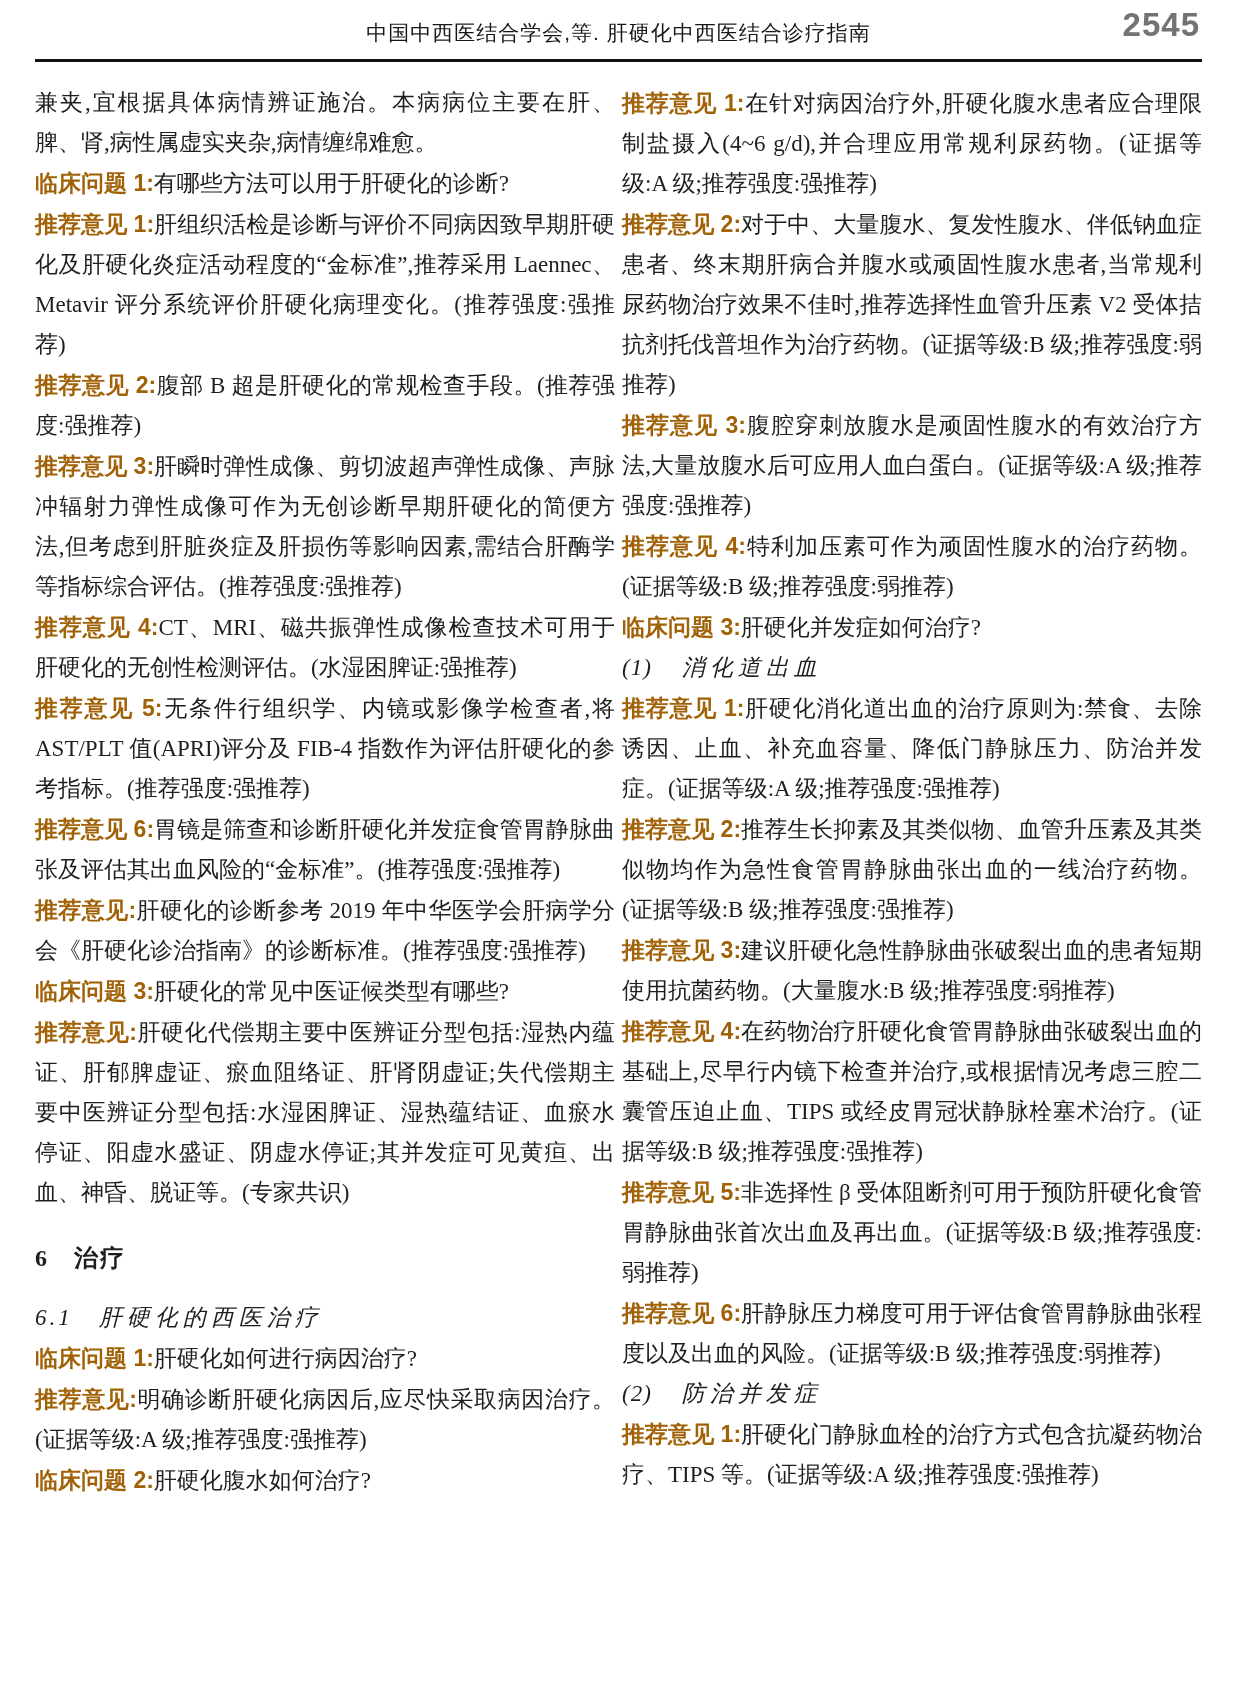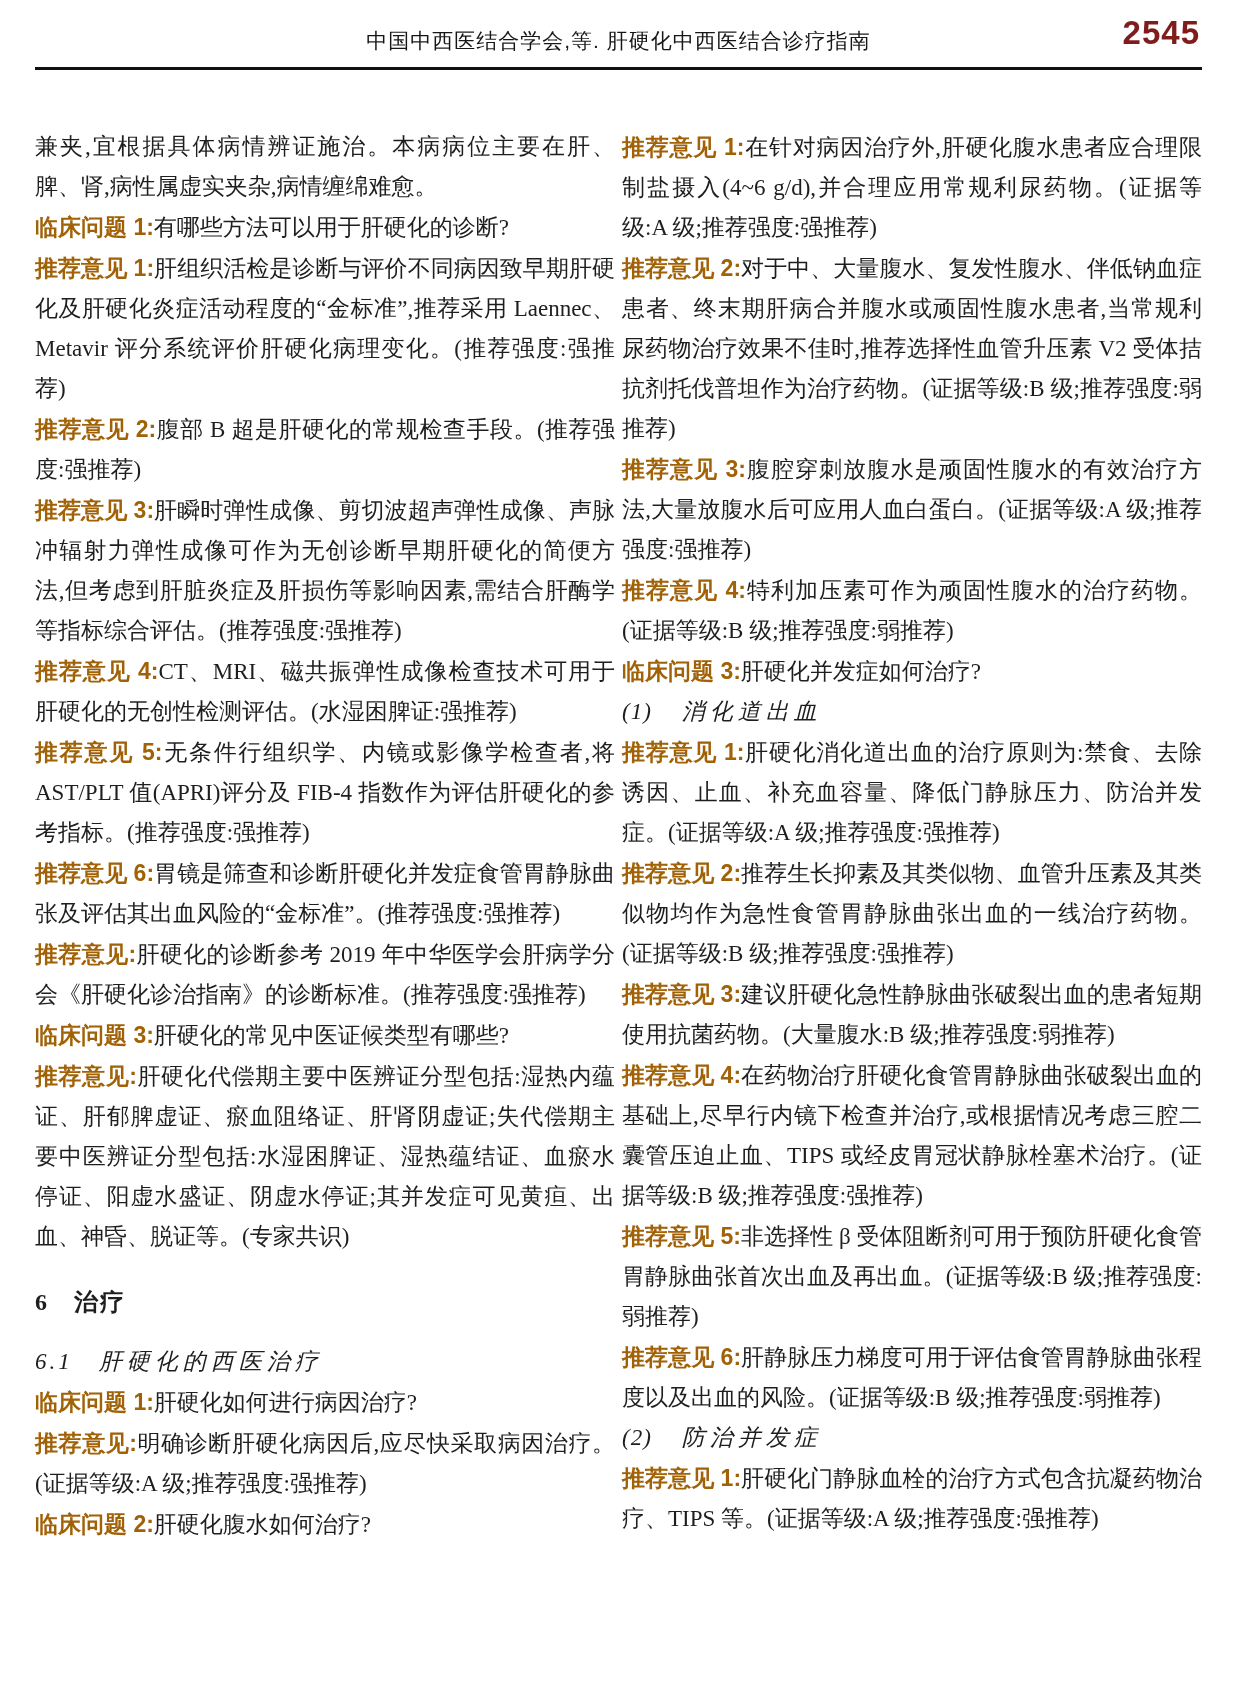--- a/index.html
+++ b/index.html
@@ -9,21 +9,21 @@
     color: #1e1e1e;
   }
   body {
     width: 1240px;
     height: 1690px;
     position: relative;
     font-family: "Liberation Serif", "DejaVu Serif", serif;
     overflow: hidden;
   }
   .page {
-    padding: 8px 38px 0 35px;
+    padding: 0 38px 0 35px;
     box-sizing: border-box;
   }
   
   .page-header {
     position: relative;
     height: 59px;
     border-bottom: 3px solid #111;
   }
   .running-title {
     position: absolute;
@@ -37,28 +37,27 @@
     color: #161616;
   }
   .page-number {
     position: absolute;
     right: 2px;
     top: 6px;
     font-size: 33px;
     font-weight: 600;
     font-family: "Liberation Sans", "DejaVu Sans", sans-serif;
     letter-spacing: 1px;
-    color: #7f1d1d;
+    color: #737373;
   }
   
   .columns {
     display: flex;
     gap: 7px;
     padding-top: 21px;
-    margin-top: 36px;
   }
   .column {
     flex: 1 1 0;
     min-width: 0;
     font-size: 23px;
     line-height: 40px;
     text-align: justify;
     text-justify: inter-ideograph;
   }
   .para {

